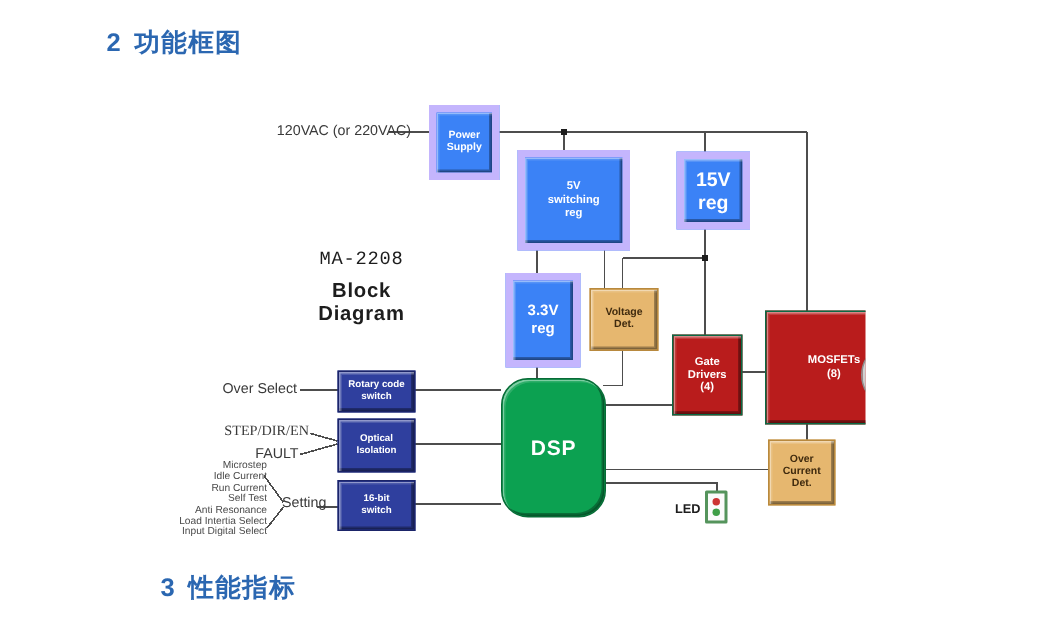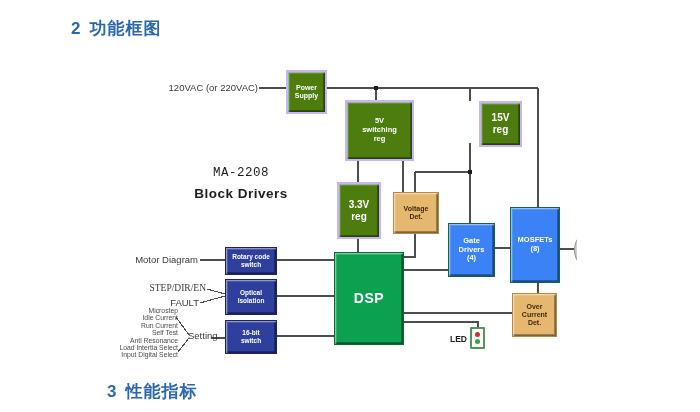--- a/index.html
+++ b/index.html
@@ -5,24 +5,24 @@
   html,body{margin:0;padding:0;background:#fff;}
   .page{position:relative;width:577px;height:412px;background:#ffffff;overflow:hidden;
         font-family:"Liberation Sans","DejaVu Sans",sans-serif;}
   .section-title{position:absolute;font-size:17px;font-weight:bold;color:#2b67b1;letter-spacing:1px;}
   .section-title .num{margin-right:9px;letter-spacing:0;}
   .lines{position:absolute;left:0;top:0;}
   .block{position:absolute;display:flex;align-items:center;justify-content:center;
          text-align:center;font-weight:bold;color:#fff;white-space:pre-line;line-height:1.18;
          box-shadow:inset 1px 1px 0 rgba(255,255,255,.38),inset 2px 2px 0 rgba(255,255,255,.14),
                     inset -2px -2px 0 rgba(0,0,0,.32),inset -1px -1px 0 rgba(0,0,0,.2);}
-  .red{background:#4d7c0f;border:2px solid #c4b5fd;}
+  .red{background:#3b82f6;border:5px solid #c4b5fd;}
   .blue{background:#2f3f9e;border:1px solid #1b2468;}
   .green{background:#0ca151;border:1px solid #076b36;}
-  .green2{background:#3b82f6;border:1px solid #0a6a45;}
+  .green2{background:#b91c1c;border:1px solid #0a6a45;}
   .tan{background:#e6b76f;border:1px solid #b8893e;color:#3f2a0e;}
   .motor{position:absolute;border-radius:50%;display:flex;align-items:center;justify-content:center;
          background:radial-gradient(circle at 35% 30%,#e9e9e9,#c6c6c6 55%,#a6a6a6);
          border:1px solid #8f8f8f;color:#333;font-weight:bold;box-shadow:none;}
   .lbl{position:absolute;color:#3a3a3a;font-size:9.5px;line-height:10px;}
   .right{text-align:right;}
   .small-list{font-size:6.8px;line-height:7.4px;color:#4a4a4a;}
   .small-list span{display:block;}
   .ma-title{position:absolute;text-align:center;color:#1d1d1d;}
   .ma-title .model{font-size:12.5px;letter-spacing:.5px;font-family:Liberation Mono, monospace;}
@@ -75,60 +75,60 @@
       <path d="M176 317 L189 335"></path>
       <path d="M178 352 L189 338"></path>
       <path d="M211 338 H225"></path>
       <circle cx="376" cy="88" r="2.3" fill="#1d1d1d" stroke="none"></circle>
       <circle cx="470" cy="172" r="2.3" fill="#1d1d1d" stroke="none"></circle>
     </g>
   </svg>
 
   <div class="ma-title" style="left:193px;top:166px;width:96px;">
     <div class="model">MA-2208</div>
-    <div class="sub">Block Drivers</div>
+    <div class="sub">Block Diagram</div>
   </div>
 
-  <div class="lbl right" style="left:150px;top:83px;width:108px;">120VAC (or 220VAC)</div>
-  <div class="lbl right" style="left:100px;top:255px;width:98px;">Motor Diagram</div>
+  <div class="lbl right" style="left:166px;top:83px;width:108px;">120VAC (or 220VAC)</div>
+  <div class="lbl right" style="left:100px;top:255px;width:98px;">Over Select</div>
   <div class="lbl right" style="left:100px;top:283px;width:106px;font-family:Liberation Serif, serif;">STEP/DIR/EN</div>
   <div class="lbl right" style="left:100px;top:298px;width:99px;">FAULT</div>
   <div class="lbl" style="left:188px;top:331px;">Setting</div>
   <div class="lbl right small-list" style="left:66px;top:307px;width:112px;">
     <span>Microstep</span>
     <span>Idle Current</span>
     <span>Run Current</span>
     <span>Self Test</span>
     <span>Anti Resonance</span>
     <span>Load Intertia Select</span>
     <span>Input Digital Select</span>
   </div>
 
   <div class="block red" style="left:286px;top:70px;width:37px;height:40px;font-size:7px;">Power
 Supply</div>
   <div class="block red" style="left:345px;top:100px;width:65px;height:57px;font-size:7.5px;">5V
 switching
 reg</div>
-  <div class="block red" style="left:451px;top:101px;width:39px;height:42px;font-size:10px;margin-left:28px;">15V
+  <div class="block red" style="left:451px;top:101px;width:39px;height:42px;font-size:13px;">15V
 reg</div>
   <div class="block red" style="left:337px;top:182px;width:40px;height:53px;font-size:10px;">3.3V
 reg</div>
   <div class="block tan" style="left:393px;top:192px;width:44px;height:40px;font-size:7px;">Voltage
 Det.</div>
   <div class="block blue" style="left:225px;top:247px;width:50px;height:26px;font-size:6.5px;">Rotary code
 switch</div>
   <div class="block blue" style="left:225px;top:279px;width:50px;height:34px;font-size:6.5px;">Optical
 Isolation</div>
   <div class="block blue" style="left:225px;top:320px;width:50px;height:32px;font-size:6.5px;">16-bit
 switch</div>
-  <div class="block green" style="left:334px;top:252px;width:68px;height:91px;font-size:14px;letter-spacing:.5px;">DSP</div>
+  <div class="block green" style="left:334px;top:252px;width:68px;height:91px;font-size:14px;letter-spacing:.5px;border-radius:18px;">DSP</div>
   <div class="block green2" style="left:448px;top:223px;width:45px;height:52px;font-size:7.5px;">Gate
 Drivers
 (4)</div>
-  <div class="block green2" style="left:510px;top:207px;width:48px;height:74px;font-size:7.5px;">MOSFETs
+  <div class="block green2" style="left:510px;top:207px;width:48px;height:74px;font-size:7.5px;padding-left:21px;">MOSFETs
 (8)</div>
   <div class="block tan" style="left:512px;top:293px;width:43px;height:42px;font-size:7px;">Over
 Current
 Det.</div>
   <div class="motor" style="left:574px;top:228px;width:42px;height:42px;font-size:8px;">motor</div>
 
   <div class="led-lbl" style="left:450px;top:334px;">LED</div>
   <div class="led-box" style="left:470px;top:327px;">
     <span class="led-dot led-red"></span>
     <span class="led-dot led-green"></span>

